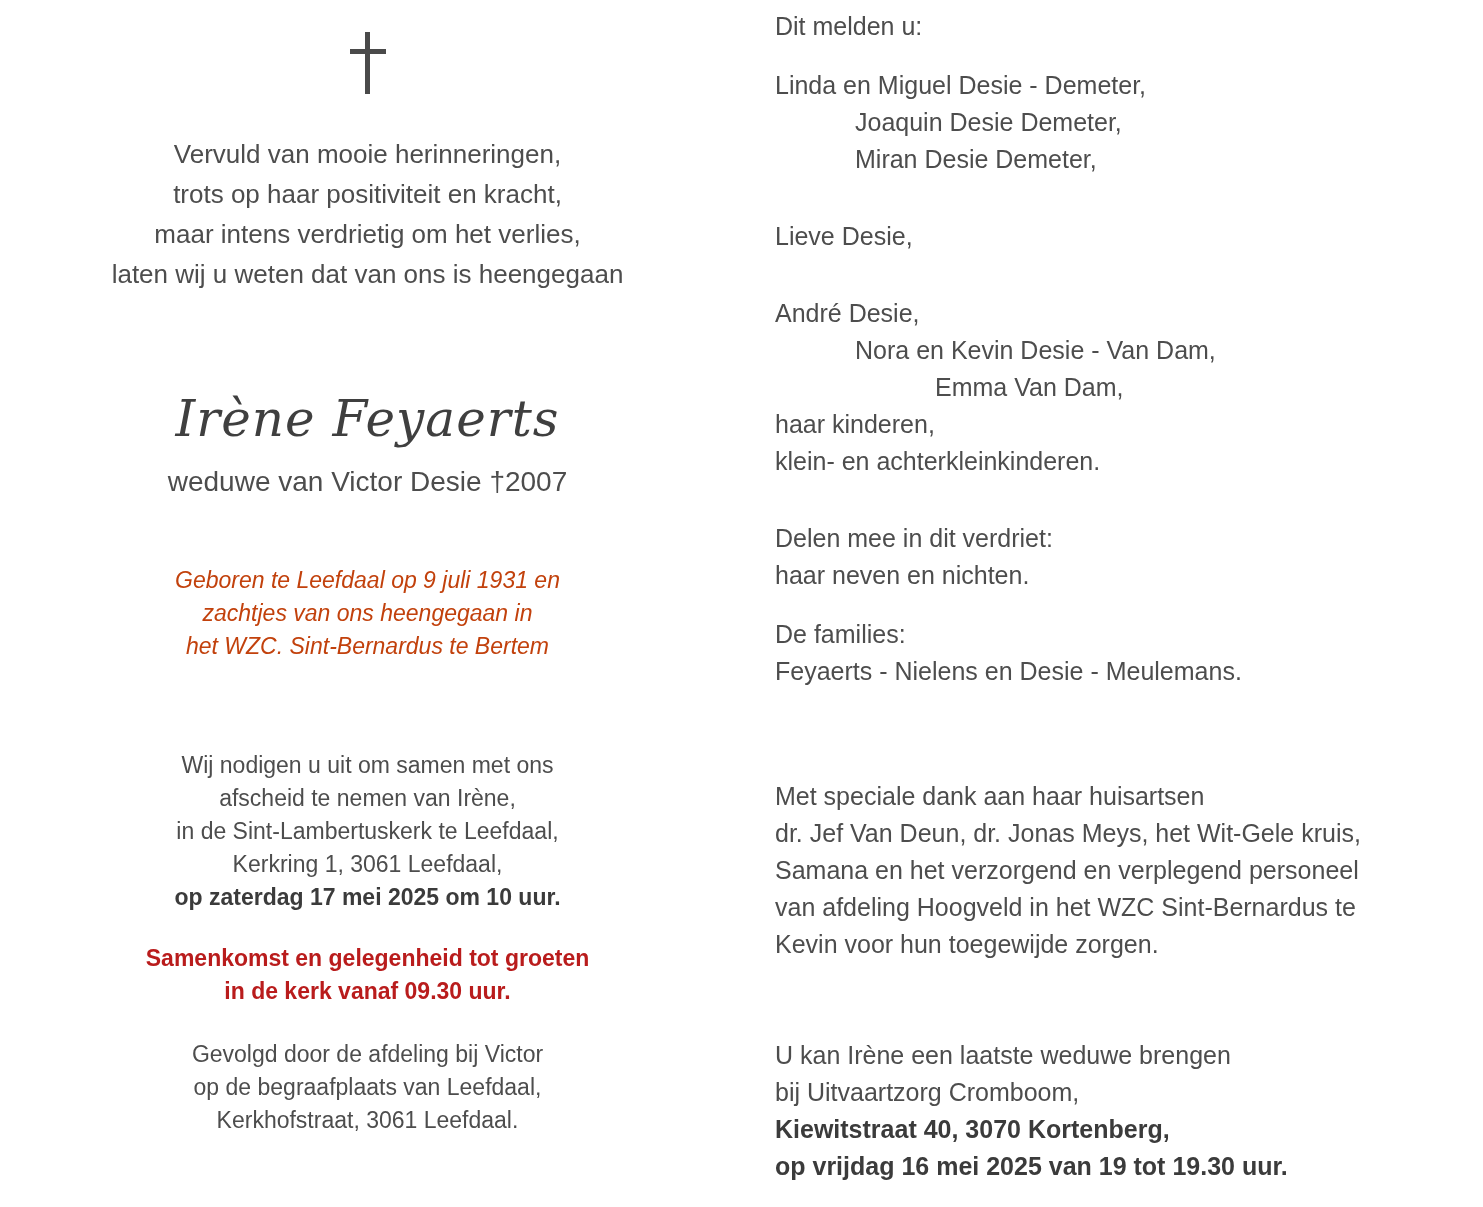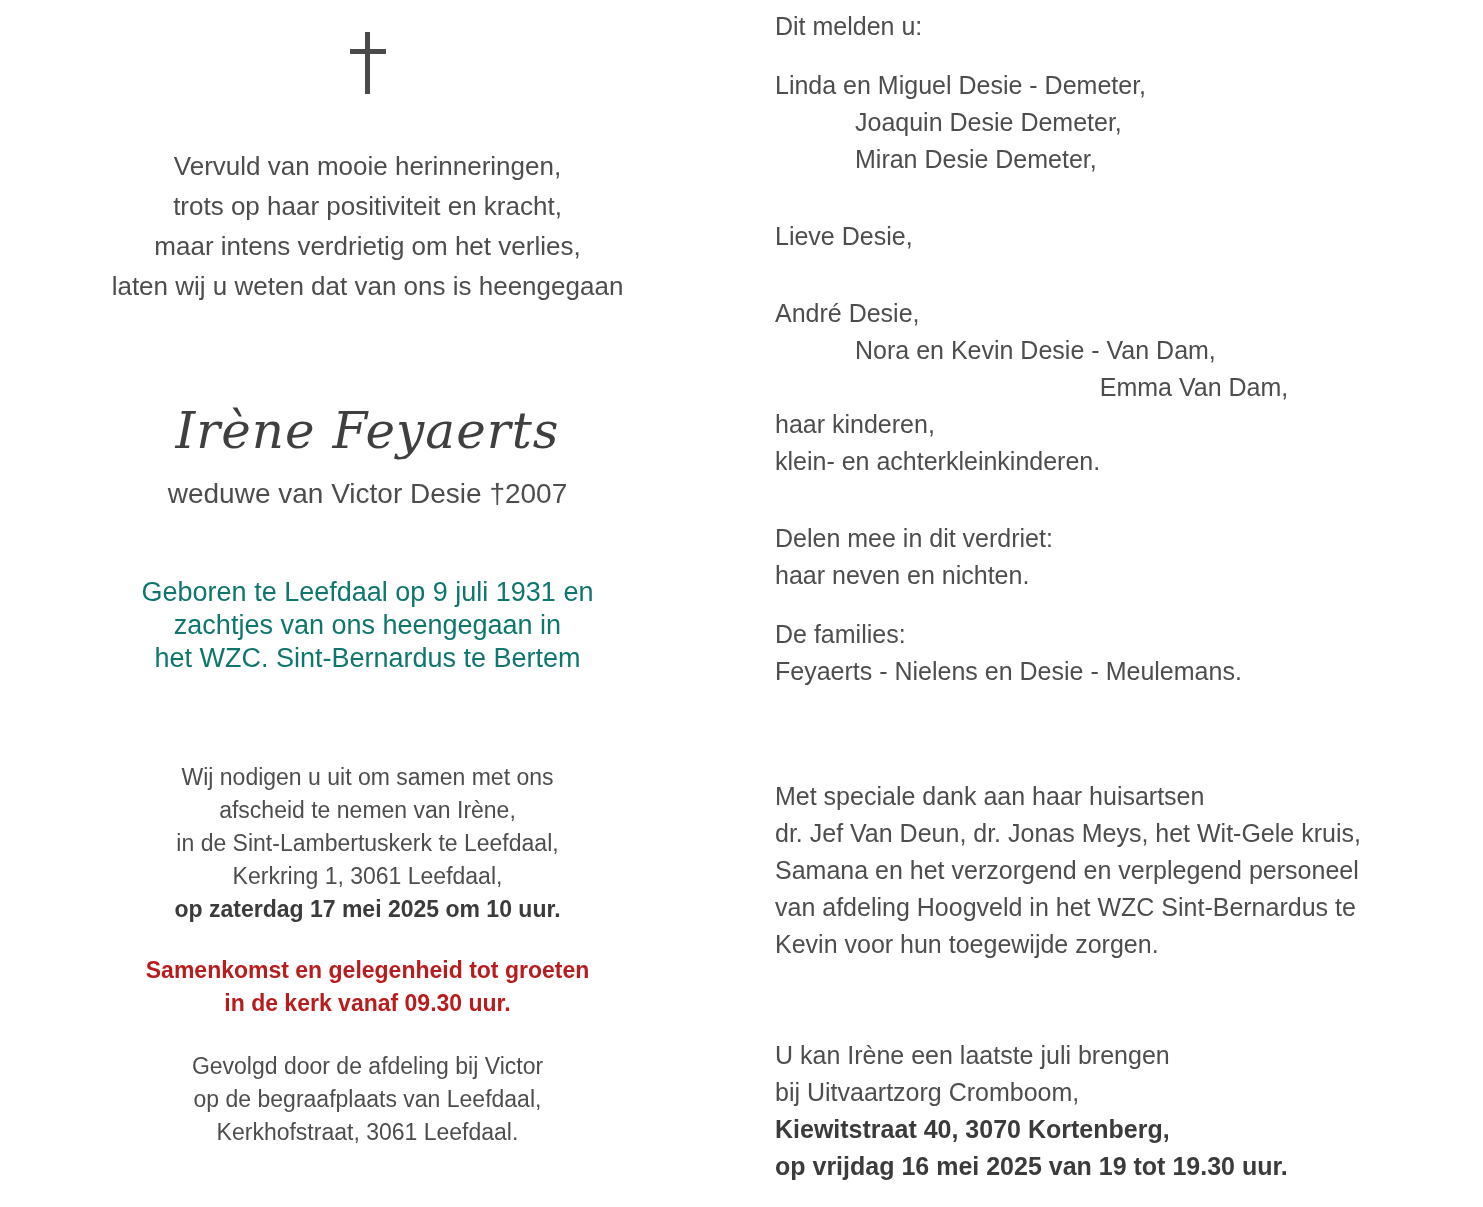--- a/index.html
+++ b/index.html
@@ -61,21 +61,21 @@
     position: absolute;
     left: 2px;
     top: 17px;
     width: 36px;
     height: 5px;
     background: #4a4a4a;
   }
 
   
   .intro {
-    margin-top: 34px;
+    margin-top: 22px;
     font-size: 26px;
     line-height: 40px;
     color: #4d4d4d;
     font-weight: 300;
   }
   .intro div { white-space: nowrap; }
 
   .name {
     margin-top: 96px;
     font-family: "DejaVu Serif", serif;
@@ -86,24 +86,25 @@
   }
   .subname {
     margin-top: 18px;
     font-size: 28px;
     color: #4d4d4d;
     font-weight: 300;
   }
 
   .born {
     margin-top: 66px;
-    font-size: 27px;
-    line-height: 33px;
-    color: #0f766e;
-    font-weight: 300;
+    font-size: 23px;
+    line-height: 33px;
+    color: #c2410c;
+    font-weight: 300;
+    font-style: italic;
   }
 
   .invite {
     margin-top: 86px;
     font-size: 23px;
     line-height: 33px;
     color: #4d4d4d;
     font-weight: 300;
   }
   .invite .bold { font-weight: 700; color: #3b3b3b; }
@@ -125,21 +126,21 @@
   }
 
   
   .r-block {
     font-size: 25px;
     line-height: 37px;
     color: #4d4d4d;
     font-weight: 300;
   }
   .r-block .ind1 { padding-left: 80px; }
-  .r-block .ind2 { padding-left: 160px; text-align: center; }
+  .r-block .ind2 { padding-left: 160px; }
   .r-right { text-align: left; }
   .gap-sm { height: 22px; }
   .gap-md { height: 40px; }
   .gap-lg { height: 74px; }
   .gap-xl { height: 88px; }
   .bold { font-weight: 700; color: #3b3b3b; }
 </style>
 </head>
 <body>
 
@@ -238,21 +239,21 @@
       <div>Met speciale dank aan haar huisartsen</div>
       <div>dr. Jef Van Deun, dr. Jonas Meys, het Wit-Gele kruis,</div>
       <div>Samana en het verzorgend en verplegend personeel</div>
       <div>van afdeling Hoogveld in het WZC Sint-Bernardus te</div>
       <div>Kevin voor hun toegewijde zorgen.</div>
     </div>
 
     <div class="gap-lg"></div>
 
     <div class="r-block">
-      <div>U kan Irène een laatste juli brengen</div>
+      <div>U kan Irène een laatste weduwe brengen</div>
       <div>bij Uitvaartzorg Cromboom,</div>
       <div class="bold">Kiewitstraat 40, 3070 Kortenberg,</div>
       <div class="bold">op vrijdag 16 mei 2025 van 19 tot 19.30 uur.</div>
     </div>
 
   </div>
 
 </div>
 
 </body></html>

